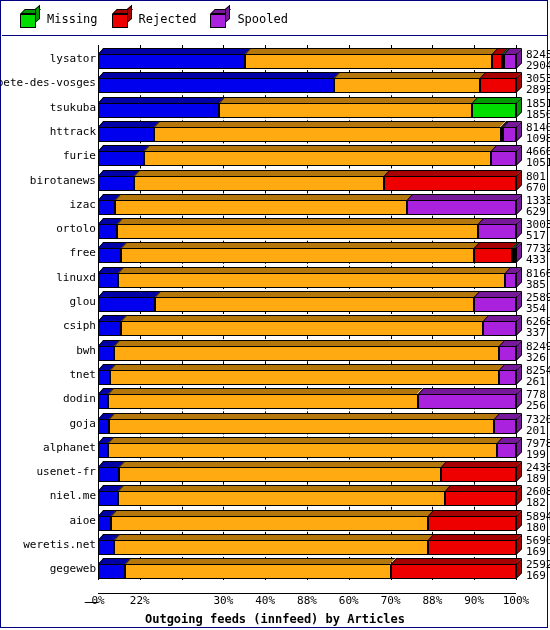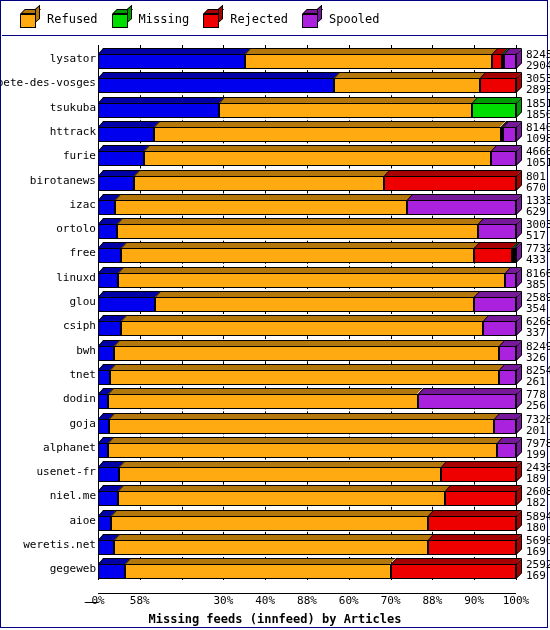--- a/index.html
+++ b/index.html
@@ -58,28 +58,20 @@
             transform:skewX(-57deg);transform-origin:bottom right;}
 </style>
 </head>
 <body>
 
 <div id="frame">
 
   <div id="legend">
       <div class="legend-item">
         <span class="cube">
-          <span class="topf" style="background:#b3770c"></span>
-          <span class="side" style="background:#b3770c"></span>
-          <span class="face" style="background:#ffaa11"></span>
-        </span>
-        <span class="legend-label">Refused</span>
-      </div>
-      <div class="legend-item">
-        <span class="cube">
           <span class="topf" style="background:#009b00"></span>
           <span class="side" style="background:#009b00"></span>
           <span class="face" style="background:#00dd00"></span>
         </span>
         <span class="legend-label">Missing</span>
       </div>
       <div class="legend-item">
         <span class="cube">
           <span class="topf" style="background:#a70000"></span>
           <span class="side" style="background:#a70000"></span>
@@ -430,27 +422,27 @@
         </div>
         <div class="vals" style="left: 428px; top: 523.3px;">
           <span>2592</span>
           <span>169</span>
         </div>
       </div>
     <div id="baseline"></div>
     <div id="baseskew"></div>
     <div id="xaxis">
         <div class="xtick" style="left: 0px;">0%</div>
-        <div class="xtick" style="left: 41.8px;">58%</div>
+        <div class="xtick" style="left: 41.8px;">22%</div>
         <div class="xtick" style="left: 83.6px; margin-top: 41px;">20%</div>
         <div class="xtick" style="left: 125.4px;">30%</div>
         <div class="xtick" style="left: 167.2px;">40%</div>
         <div class="xtick" style="left: 209px;">88%</div>
         <div class="xtick" style="left: 250.8px;">60%</div>
         <div class="xtick" style="left: 292.6px;">70%</div>
         <div class="xtick" style="left: 334.4px;">88%</div>
         <div class="xtick" style="left: 376.2px;">90%</div>
         <div class="xtick" style="left: 418px;">100%</div>
       </div>
-    <div id="xtitle">Missing feeds (innfeed) by Articles</div>
+    <div id="xtitle">Outgoing feeds (innfeed) by Articles</div>
   </div>
 
 </div>
 
 </body></html>

